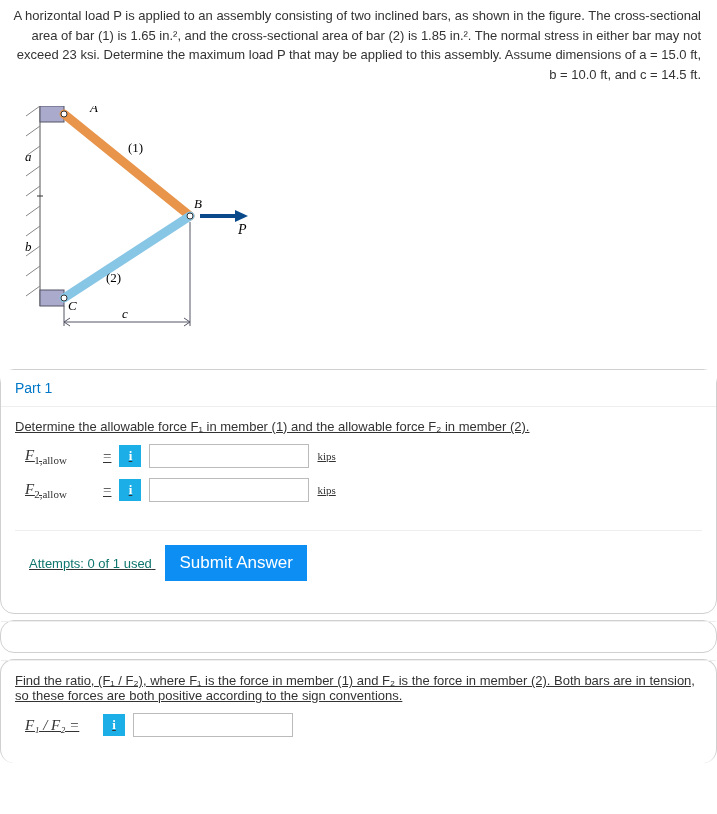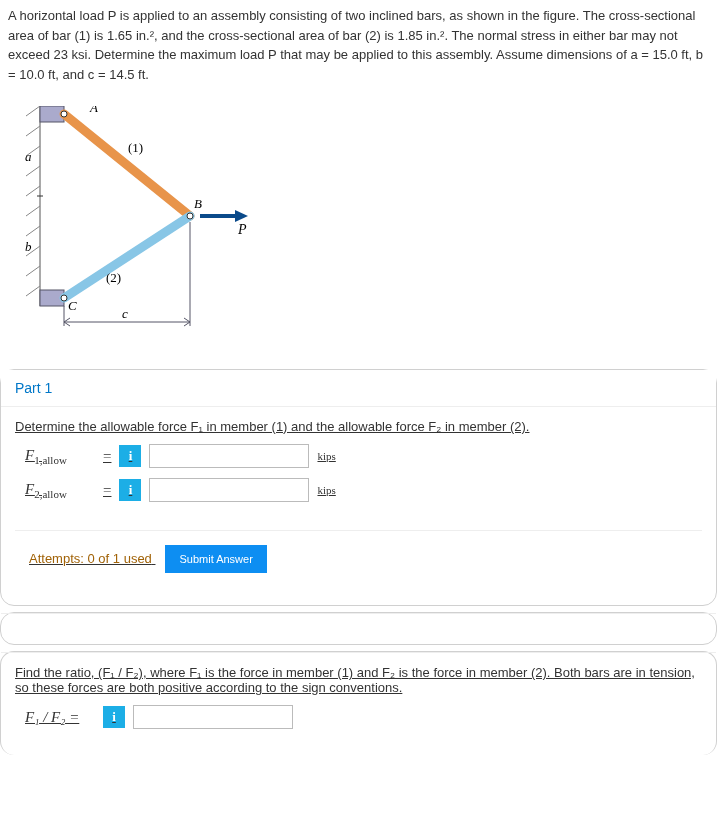--- a/index.html
+++ b/index.html
@@ -4,22 +4,23 @@
   <style>
     * { box-sizing: border-box; margin: 0; padding: 0; }
     body {
       font-family: Arial, sans-serif;
       font-size: 13px;
       color: #333;
       background: #fff;
       width: 717px;
     }
     .intro {
-      padding: 6px 4px 12px 8px;
+      padding: 6px 16px 12px 8px;
       line-height: 1.5;
+      text-align: right;
     }
     .figure-area {
       padding: 10px 20px 30px 20px;
     }
     .section {
       border: 1px solid #d0d0d0;
       border-radius: 14px;
       margin-bottom: 6px;
     }
     .section-header {
@@ -77,27 +78,27 @@
       margin-top: 28px;
     }
     .save-btn {
       border: 1px solid #ccc;
       background: #fff;
       padding: 6px 12px;
       font-size: 12px;
       color: #555;
       cursor: pointer;
     }
-    .attempts { font-size: 13px; color: #a16207; }
+    .attempts { font-size: 13px; color: #0f766e; }
     .submit-btn {
       background: #0d8ef2;
       color: #fff;
       border: none;
       padding: 8px 14px;
-      font-size: 11px;
+      font-size: 17px;
       cursor: pointer;
       margin-left: 10px;
     }
     svg text { font-family: 'Times New Roman', serif; }
   </style>
 </head>
 <body>
 
 <div class="intro">A horizontal load P is applied to an assembly consisting of two inclined bars, as shown in the figure. The cross-sectional area of bar (1) is 1.65 in.², and the cross-sectional area of bar (2) is 1.85 in.². The normal stress in either bar may not exceed 23 ksi. Determine the maximum load P that may be applied to this assembly. Assume dimensions of a = 15.0 ft, b = 10.0 ft, and c = 14.5 ft.</div>
 

